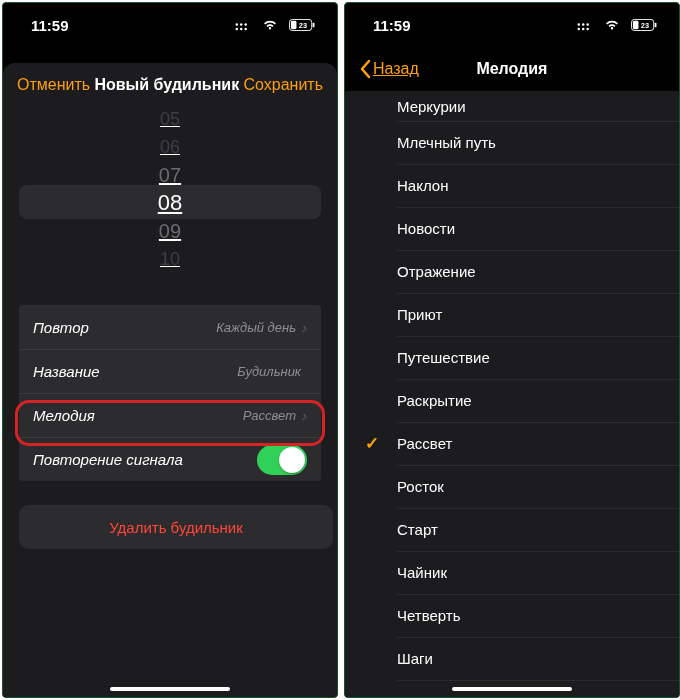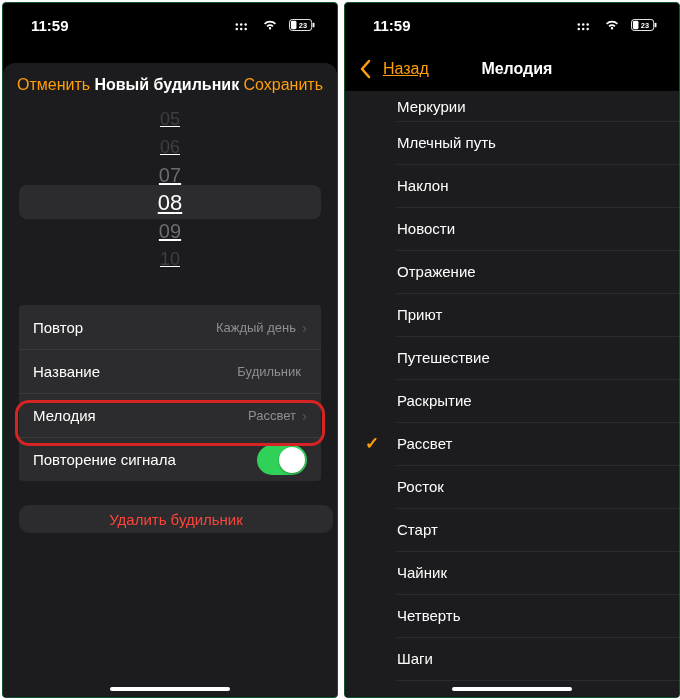--- a/index.html
+++ b/index.html
@@ -43,21 +43,21 @@
   .nav {
     height: 44px;
     display: flex;
     align-items: center;
     justify-content: space-between;
     padding: 0 14px;
     font-size: 16px;
   }
   .nav .title { font-weight: 600; color: #fff; font-size: 16px;}
   .nav .accent { color: #ff9f0a; }
-  .nav .back { display: flex; align-items: center; color: #ff9f0a; gap: 12px; font-size: 16px; text-decoration: underline; }
+  .nav .back { display: flex; align-items: center; color: #ff9f0a; gap: 2px; font-size: 16px; text-decoration: underline; }
   .nav .back svg { display:block; }
   .nav .spacer { width: 60px; }
 
   
   .sheet {
     background: #1c1c1e;
     position: absolute;
     top: 60px;
     left: 0; right: 0; bottom: 0;
     border-radius: 12px 12px 0 0;
@@ -95,20 +95,21 @@
     z-index: 0;
   }
   .picker-col { z-index: 1; }
 
   
   .settings {
     margin: 8px 16px 0 16px;
     background: #2c2c2e;
     border-radius: 4px;
     overflow: hidden;
+    font-style: italic;
   }
   .row {
     display: flex;
     align-items: center;
     height: 44px;
     padding: 0 14px;
     font-size: 15px;
     color: #fff;
   }
   .row + .row { border-top: 0.5px solid #3a3a3c; }
@@ -137,21 +138,21 @@
     background: #fff;
     border-radius: 50%;
     top: 2px; right: 2px;
     box-shadow: 0 1px 2px rgba(0,0,0,0.3);
   }
 
   .delete-btn {
     margin: 24px 4px 0 16px;
     background: #2c2c2e;
     border-radius: 10px;
-    height: 28px;
+    height: 44px;
     display: flex;
     align-items: center;
     justify-content: center;
     color: #ff453a;
     font-size: 15px;
   }
 
   .home-indicator {
     position: absolute;
     bottom: 6px;

